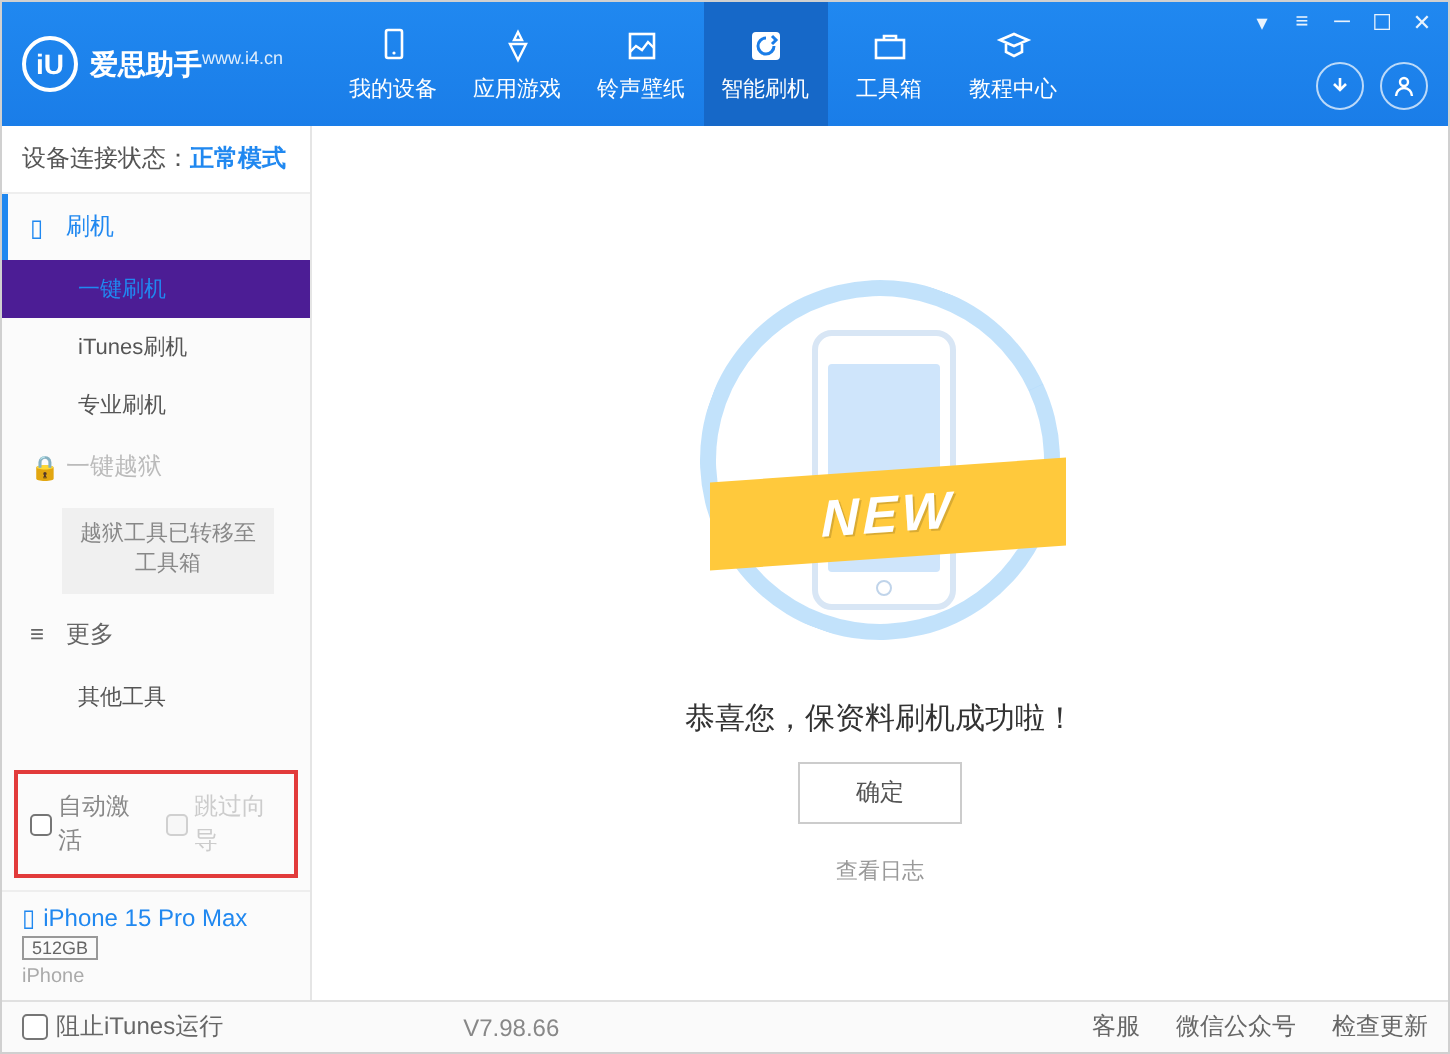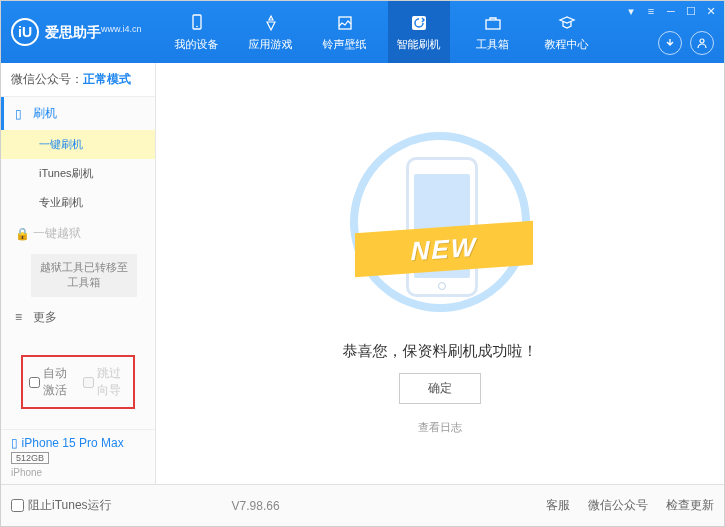--- a/index.html
+++ b/index.html
@@ -4,62 +4,62 @@
 <style>
 *{margin:0;padding:0;box-sizing:border-box;font-family:"Microsoft YaHei",Arial,sans-serif;font-size:12px;}
 body{background:#f5f5f5;}
 .app{width:725px;height:527px;background:#fff;display:flex;flex-direction:column;border:1px solid #d0d0d0;}
 .header{height:62px;background:linear-gradient(#2088f0,#1a7de8);display:flex;align-items:center;padding:0 10px;color:#fff;position:relative;}
 .logo{display:flex;align-items:center;gap:6px;margin-right:24px;}
 .logo-circle{width:28px;height:28px;border:2px solid #fff;border-radius:50%;display:flex;align-items:center;justify-content:center;font-weight:bold;font-size:14px;}
 .logo-text{display:flex;flex-direction:row;line-height:1.2;}
 .logo-title{font-size:14px;font-weight:bold;}
 .logo-url{font-size:9px;opacity:0.85;}
-.nav{display:flex;gap:12px;}
+.nav{display:flex;gap:0;}
 .nav-item{display:flex;flex-direction:column;align-items:center;justify-content:center;width:62px;height:62px;cursor:pointer;gap:3px;}
 .nav-item.active{background:#1668c8;}
 .nav-icon{width:22px;height:22px;display:flex;align-items:center;justify-content:center;}
 .nav-label{font-size:11px;}
 .win-controls{position:absolute;top:3px;right:6px;display:flex;gap:6px;align-items:center;}
 .win-btn{width:14px;height:14px;cursor:pointer;display:flex;align-items:center;justify-content:center;opacity:0.9;font-size:11px;}
 .hdr-right{position:absolute;right:10px;bottom:8px;display:flex;gap:8px;}
 .circle-btn{width:24px;height:24px;border:1.5px solid rgba(255,255,255,0.7);border-radius:50%;display:flex;align-items:center;justify-content:center;cursor:pointer;}
 .body{flex:1;display:flex;overflow:hidden;}
 .sidebar{width:155px;border-right:1px solid #e5e5e5;display:flex;flex-direction:column;background:#fbfbfb;}
 .status-bar{padding:8px 10px;font-size:11px;color:#555;border-bottom:1px solid #eee;background:#fff;}
 .status-val{color:#2088f0;font-weight:bold;}
 .menu{flex:1;overflow:auto;}
 .menu-head{display:flex;align-items:center;gap:6px;padding:8px 14px;color:#666;cursor:pointer;}
 .menu-head.blue{color:#2088f0;border-left:3px solid #2088f0;padding-left:11px;}
 .menu-head .mh-icon{width:12px;display:inline-block;}
 .menu-sub{padding:7px 10px 7px 38px;color:#555;cursor:pointer;font-size:11px;}
-.menu-sub.active{background:#fef9c3;color:#2088f0;}
+.menu-sub.active{background:#4c1d95;color:#2088f0;}
 .menu-sub.box{background:#f0f0f0;margin:4px 18px 4px 30px;padding:6px 8px;text-align:center;color:#888;line-height:1.4;}
-.opt-row{border:2px solid #e23b3b;margin:20px;padding:8px 6px;display:flex;gap:10px;font-size:11px;color:#888;}
+.opt-row{border:2px solid #e23b3b;margin:6px;padding:8px 6px;display:flex;gap:10px;font-size:11px;color:#888;}
 .opt-row label{display:flex;align-items:center;gap:3px;cursor:pointer;}
 .opt-row input{width:11px;height:11px;}
 .opt-row .disabled{color:#ccc;align-items:center;}
 .device{padding:6px 10px;border-top:1px solid #eee;}
 .dev-name{color:#2088f0;font-size:12px;display:flex;align-items:center;gap:4px;}
 .dev-badge{display:inline-block;border:1px solid #999;padding:0 4px;font-size:9px;color:#666;margin-top:1px;}
 .dev-type{color:#aaa;font-size:10px;margin-top:3px;}
 .main{flex:1;display:flex;flex-direction:column;align-items:center;justify-content:center;gap:12px;padding-top:20px;}
 .phone-img{position:relative;width:200px;height:190px;}
 .arc{position:absolute;width:180px;height:180px;border:8px solid #69b8f7;border-radius:50%;border-bottom-color:transparent;border-right-color:transparent;transform:rotate(20deg);left:10px;top:0;opacity:0.4;}
 .arc2{position:absolute;width:180px;height:180px;border:8px solid #69b8f7;border-radius:50%;border-top-color:transparent;border-left-color:transparent;transform:rotate(20deg);left:10px;top:0;opacity:0.4;}
 .phone{position:absolute;left:66px;top:25px;width:72px;height:140px;background:#fff;border:3px solid #d8e6f5;border-radius:10px;}
 .phone-screen{position:absolute;left:5px;top:14px;right:5px;bottom:16px;background:#cfe5fb;border-radius:2px;}
 .phone-home{position:absolute;left:50%;bottom:4px;width:8px;height:8px;border:1.5px solid #c0d4ea;border-radius:50%;transform:translateX(-50%);}
 .ribbon{position:absolute;left:15px;top:95px;width:178px;height:44px;background:#ffc93c;transform:skewY(-4deg);display:flex;align-items:center;justify-content:center;}
 .ribbon::before,.ribbon::after{content:"";position:absolute;width:0;height:0;border:12px solid transparent;}
 .ribbon-text{color:#fff;font-size:26px;font-weight:900;font-style:italic;letter-spacing:2px;text-shadow:1px 1px 0 rgba(0,0,0,0.15);}
 .success-msg{font-size:15px;color:#333;margin-top:8px;}
 .ok-btn{border:1px solid #ccc;background:#fff;padding:6px 28px;color:#555;cursor:pointer;font-size:12px;}
 .log-link{color:#999;font-size:11px;cursor:pointer;margin-top:4px;}
-.footer{height:42px;border-top:1px solid #e0e0e0;display:flex;align-items:center;padding:0 10px;font-size:11px;color:#666;background:#fafafa;}
+.footer{height:26px;border-top:1px solid #e0e0e0;display:flex;align-items:center;padding:0 10px;font-size:11px;color:#666;background:#fafafa;}
 .footer label{display:flex;align-items:center;gap:4px;cursor:pointer;}
 .footer .spacer{flex:1;}
 .footer .ver{margin-right:auto;margin-left:120px;color:#888;}
 .footer .f-link{margin-left:18px;cursor:pointer;}
 </style>
 </head>
 <body>
 
 <div class="app">
   <div class="header">
@@ -144,21 +144,21 @@
             <circle cx="6" cy="4" r="2" fill="none" stroke="#fff" stroke-width="1.2"></circle>
             <path d="M2 11a4 4 0 0 1 8 0" fill="none" stroke="#fff" stroke-width="1.2"></path>
           </svg>
         </div>
     </div>
   </div>
 
   <div class="body">
     <div class="sidebar">
       <div class="status-bar">
-        <span>微信公众号：</span><span class="status-val">正常模式</span>
+        <span>设备连接状态：</span><span class="status-val">正常模式</span>
       </div>
       <div class="menu">
         <div class="menu-head blue">
             <span class="mh-icon">▯</span>
             <span>刷机</span>
           </div>
         <div class="menu-sub active">一键刷机</div>
         <div class="menu-sub">iTunes刷机</div>
         <div class="menu-sub">专业刷机</div>
         <div class="menu-head" style="color:#bbb;">

